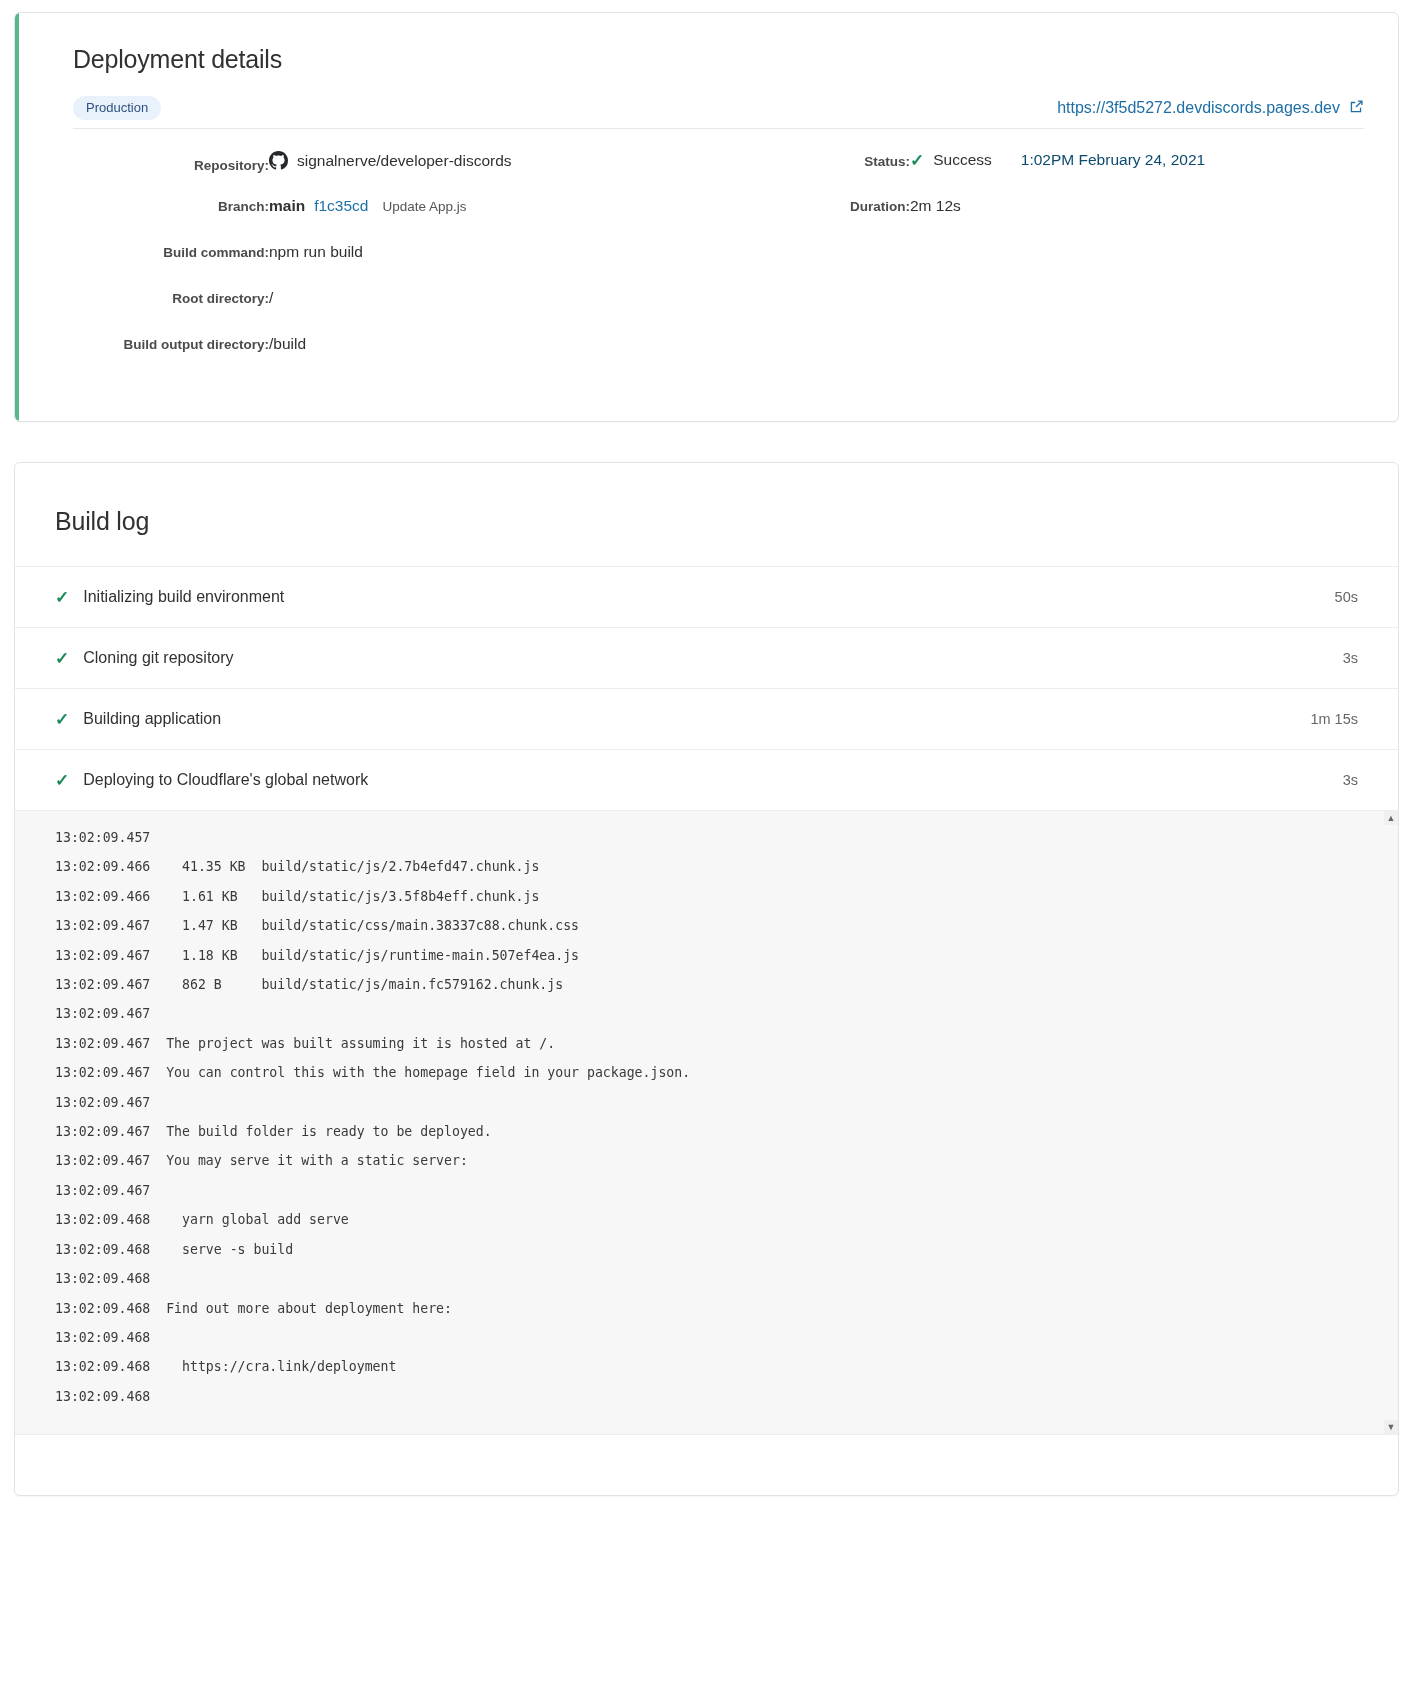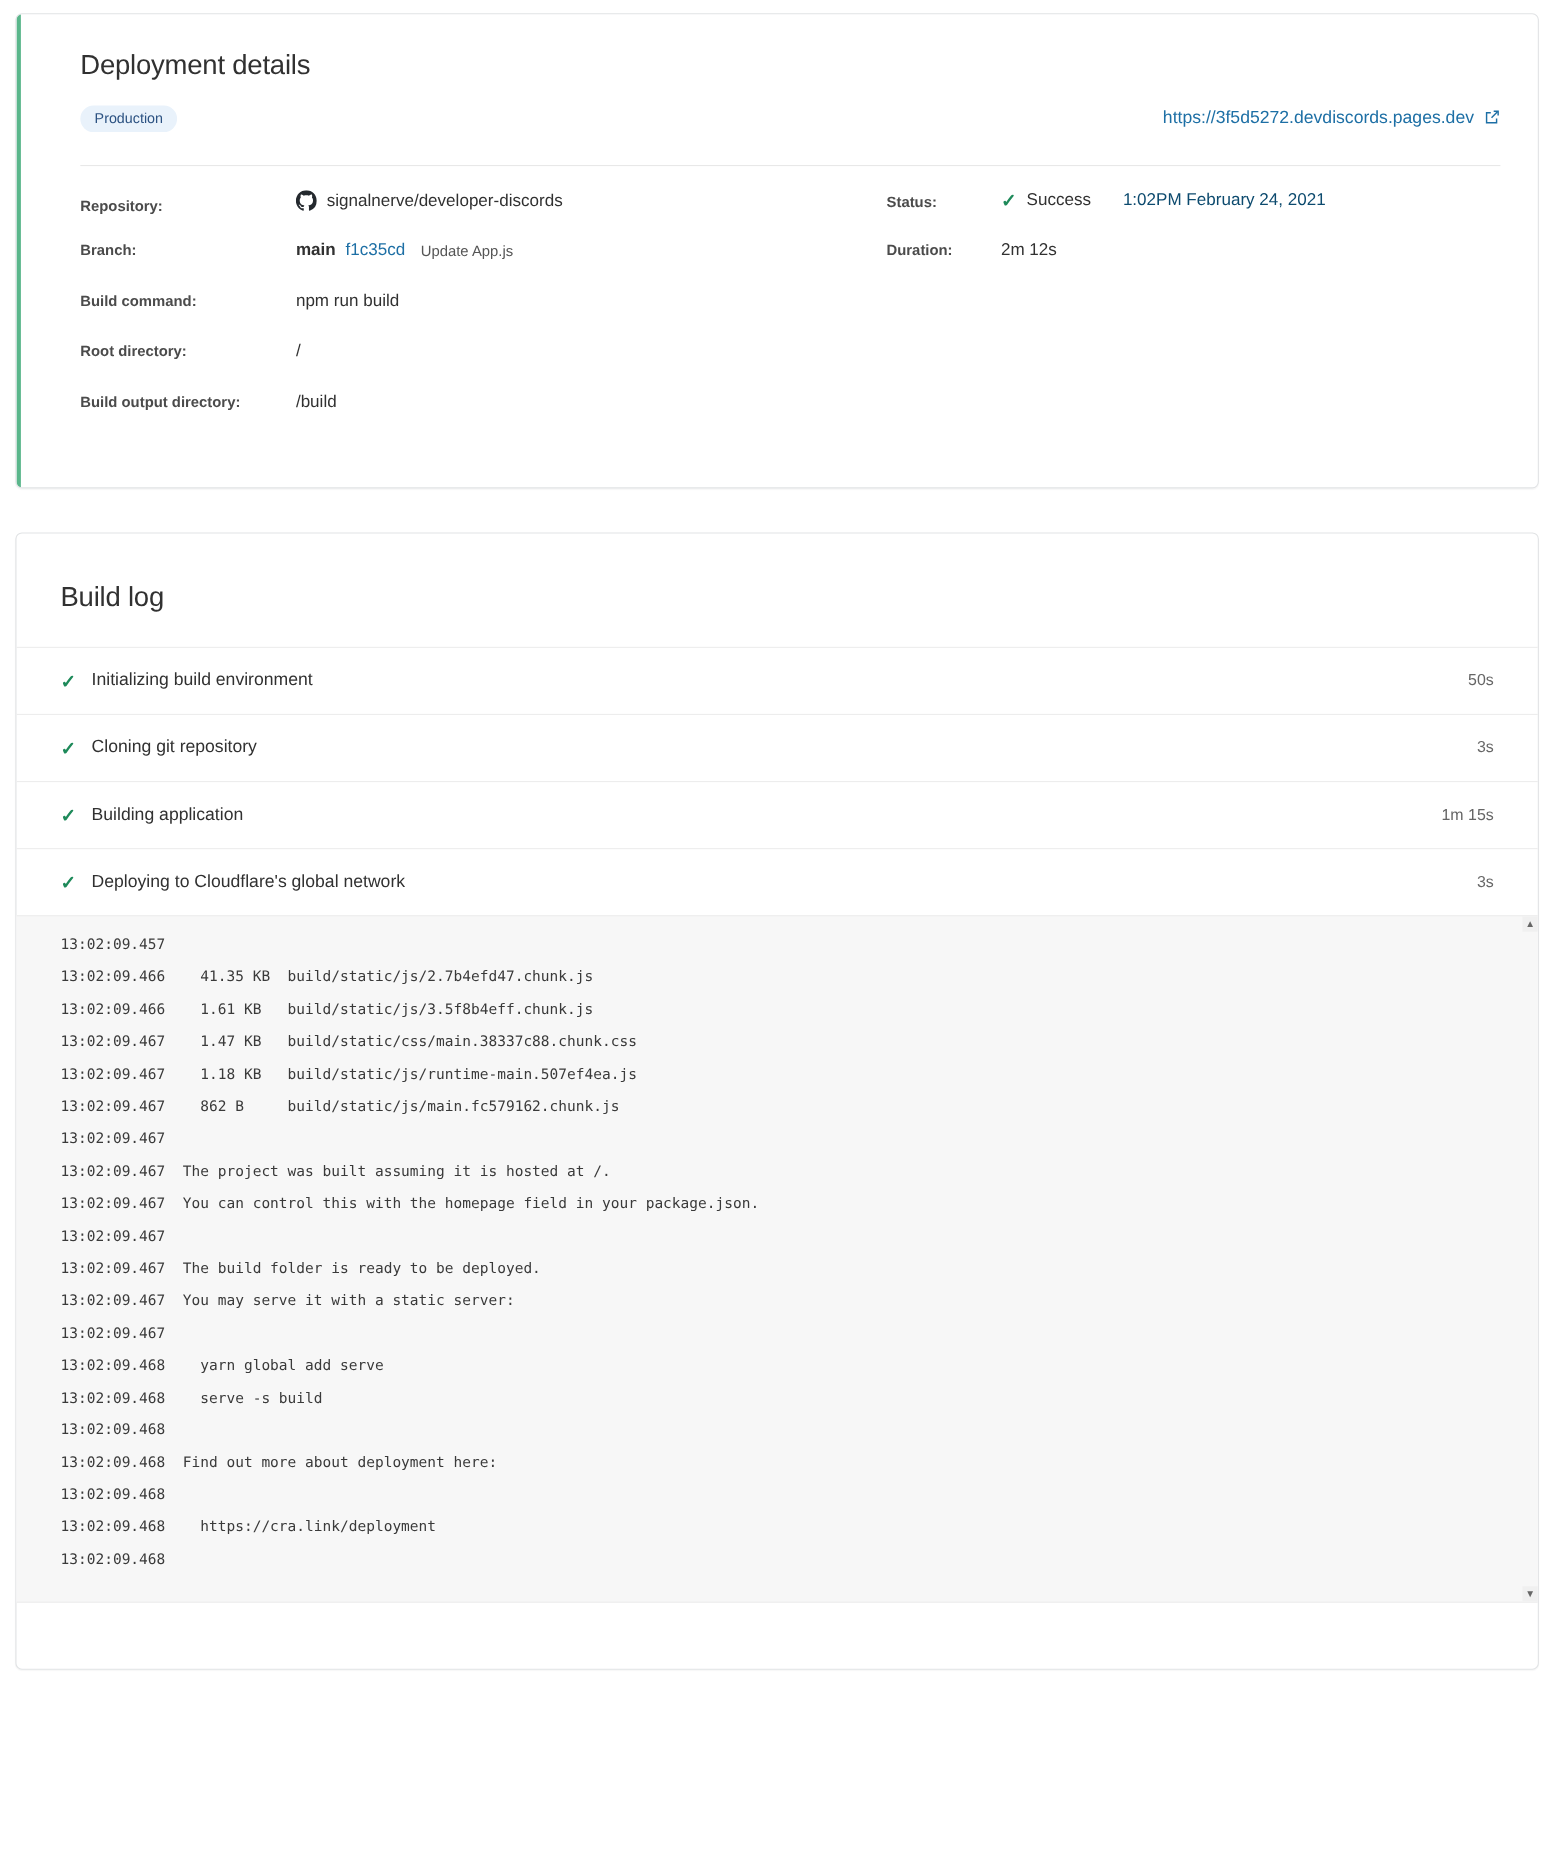--- a/index.html
+++ b/index.html
@@ -43,21 +43,21 @@
     font-size: 25px;
     font-weight: 400;
     color: #313131;
     margin: 0 0 22px 18px;
     letter-spacing: -0.2px;
   }
   .deploy-subrow {
     display: flex;
     align-items: center;
     justify-content: space-between;
-    margin: 0 18px 30px 18px;
+    margin: 0 18px 8px 18px;
   }
   .badge {
     display: inline-block;
     background: #e9f2fb;
     color: #2c5282;
     font-size: 13px;
     border-radius: 12px;
     padding: 5px 13px 6px 13px;
     line-height: 1;
   }
@@ -87,20 +87,21 @@
     display: flex;
     align-items: baseline;
     min-height: 46px;
   }
   .field-label {
     font-size: 13.5px;
     font-weight: bold;
     color: #4b4b4b;
     width: 196px;
     flex: 0 0 196px;
+    text-align: right;
   }
   .field-label.narrow { width: 104px; flex: 0 0 104px; }
   .field-value {
     font-size: 15.5px;
     color: #313131;
     display: flex;
     align-items: center;
     gap: 9px;
   }
   .gh-icon { display: inline-block; line-height: 0; }

